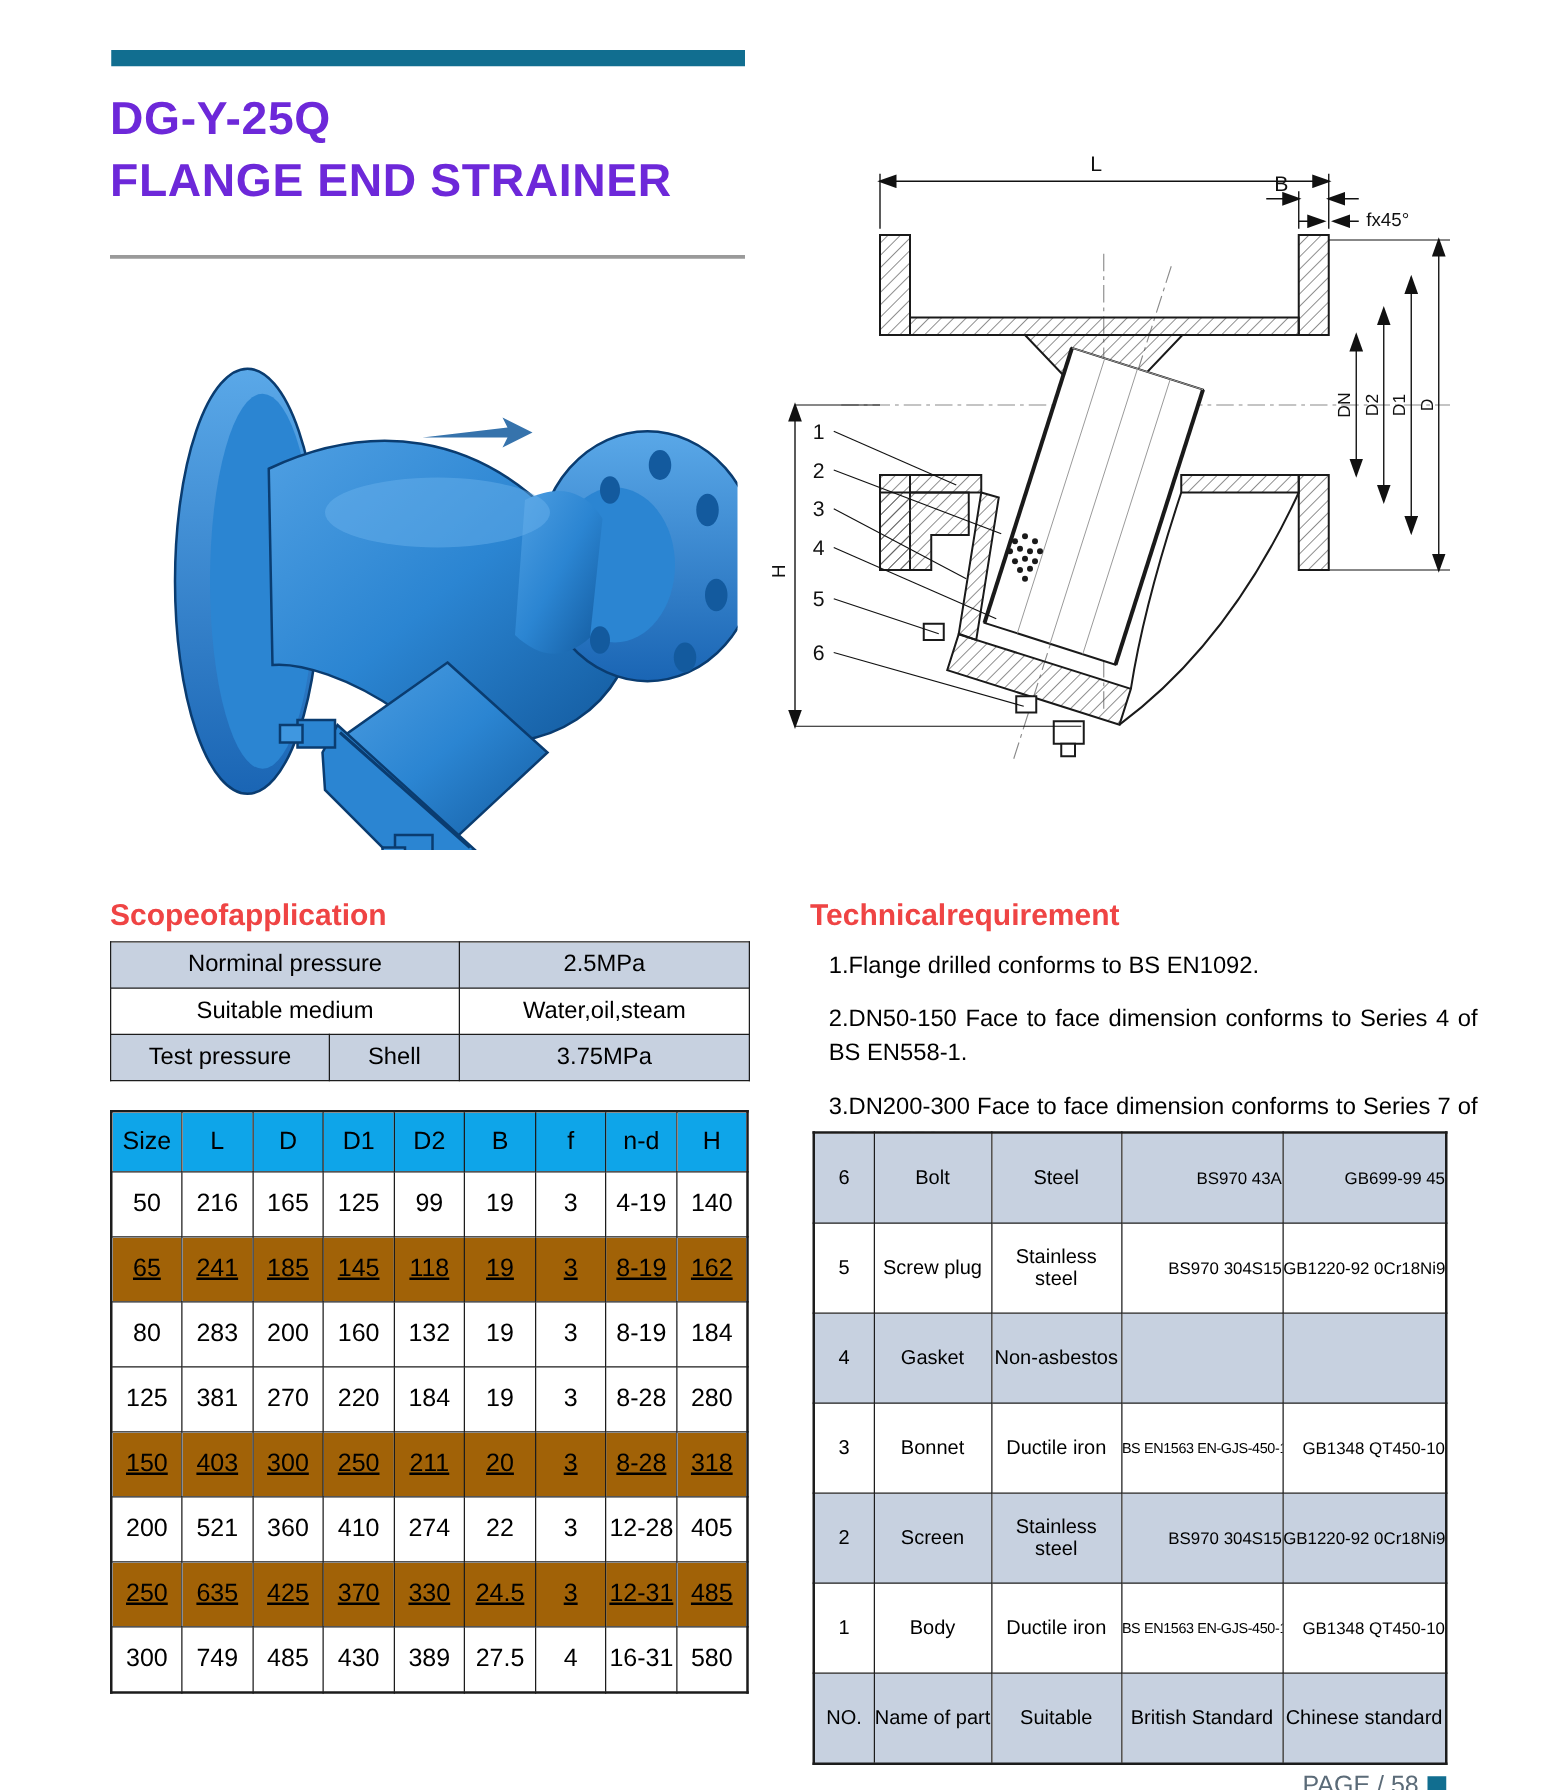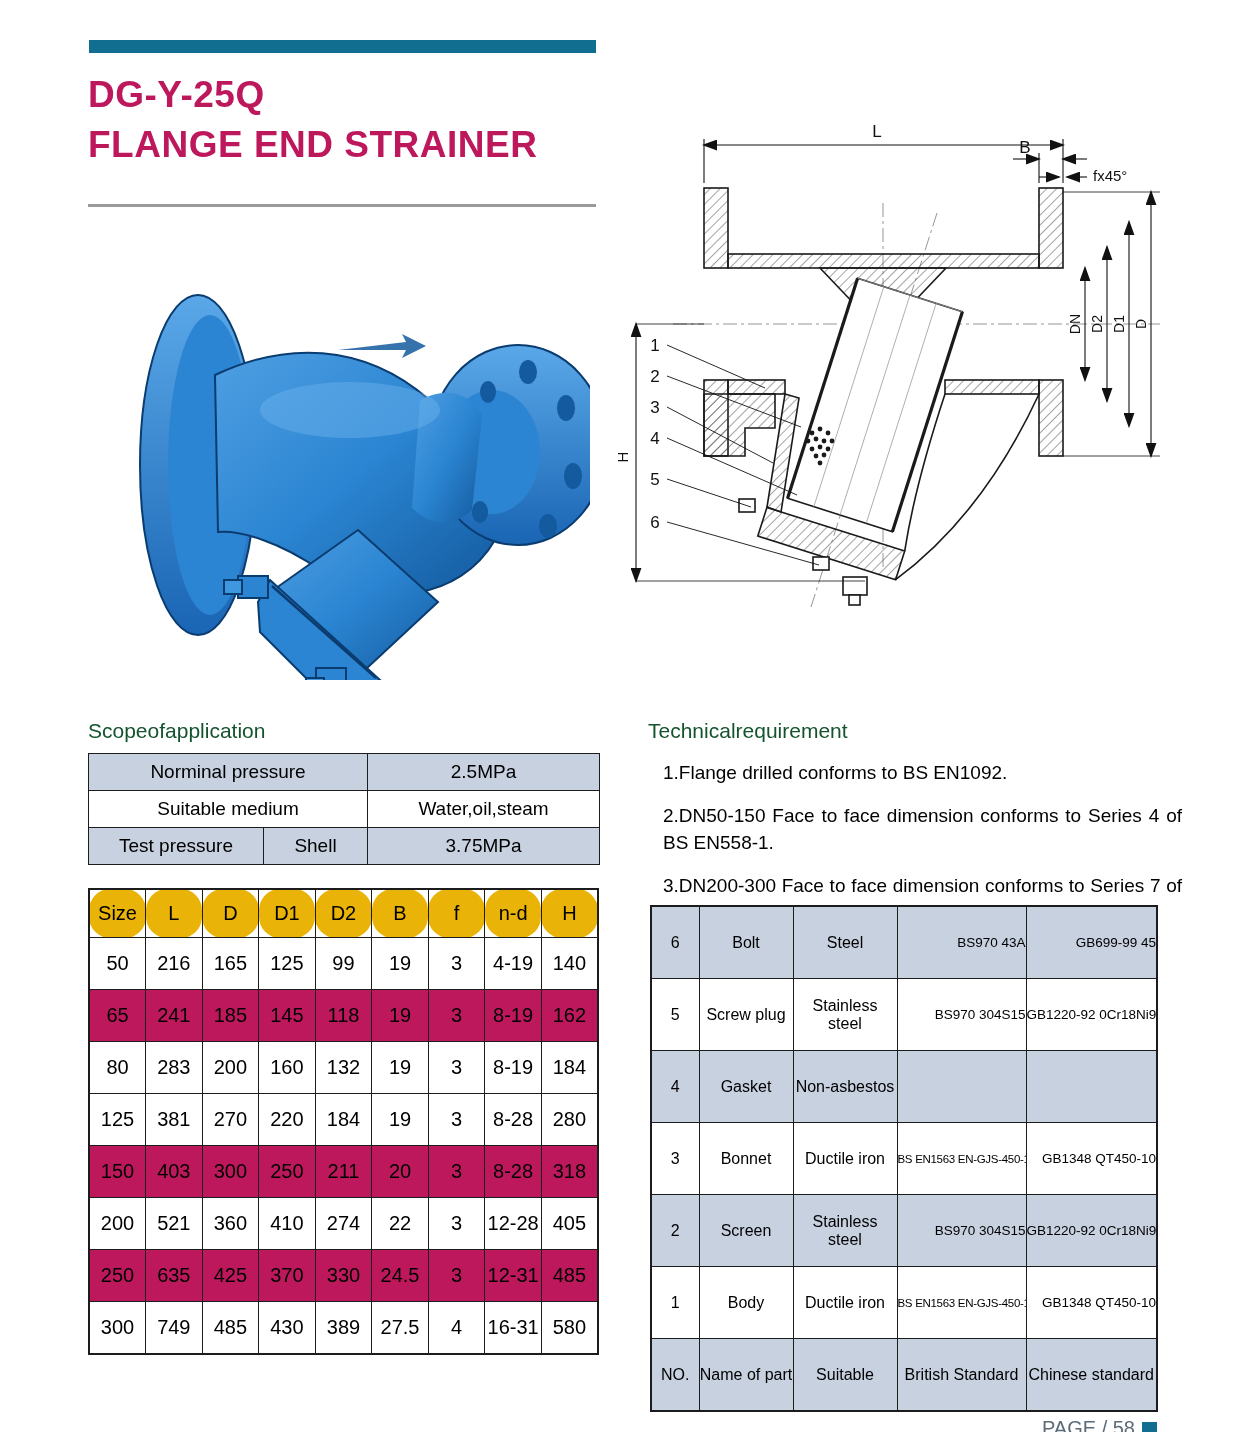--- a/index.html
+++ b/index.html
@@ -1,34 +1,34 @@
 <!DOCTYPE html>
 <html><head>
 <meta charset="utf-8">
 <style>
   html,body{margin:0;padding:0;background:#fff;}
   .page{position:relative;width:1241px;height:1432px;background:#fff;overflow:hidden;
         font-family:"Liberation Sans","DejaVu Sans",sans-serif;color:#000;}
   .accent-bar{position:absolute;left:89px;top:40px;width:507px;height:13px;background:#116e90;}
   .title{position:absolute;left:88px;top:70px;font-size:37px;font-weight:bold;line-height:50px;
-         letter-spacing:.5px;color:#be185d;white-space:nowrap;}
+         letter-spacing:.5px;color:#6d28d9;white-space:nowrap;}
   .title-rule{position:absolute;left:88px;top:204px;width:508px;height:3px;background:#9a9a9a;}
-  .sec-heading{position:absolute;font-size:21px;font-weight:normal;color:#14532d;}
+  .sec-heading{position:absolute;font-size:24px;font-weight:bold;color:#ef4444;}
   .tech-text{position:absolute;left:648px;top:744px;width:549px;font-size:19px;line-height:27.5px;}
   .tech-text p{margin:15px;text-align:justify;}
   table{border-collapse:collapse;table-layout:fixed;position:absolute;background:#fff;}
   td,th{border:1.6px solid #1c1c1c;text-align:center;vertical-align:middle;padding:0;
         overflow:hidden;font-weight:normal;}
   .scope-table{left:88px;top:753px;width:511px;font-size:19px;}
   .scope-table td{height:36px;}
   .scope-table .shade{background:#c7d1e0;}
   .dim-table{left:88px;top:888px;width:511px;font-size:20px;border:2.4px solid #1c1c1c;}
-  .dim-table th{height:47px;background:#eab308;border-radius:21px;}
+  .dim-table th{height:47px;background:#0ea5e9;}
   .dim-table td{height:51px;}
-  .dim-table tr.shade td{background:#be185d;}
+  .dim-table tr.shade td{background:#a16207;text-decoration:underline;}
   .parts-table{left:650px;top:905px;width:506px;font-size:16px;border:2.4px solid #1c1c1c;}
   .parts-table td{height:71px;}
   .parts-table tr.shade td{background:#c7d1e0;}
   .parts-table td.std{font-size:13.5px;white-space:nowrap;text-align:right;}
   .parts-table td.xs{font-size:11.5px;letter-spacing:-0.3px;}
   .footer{position:absolute;right:84px;top:1417px;font-size:20px;color:#5b6b78;white-space:nowrap;}
   .footer .sq{display:inline-block;width:15px;height:15px;background:#116e90;margin-left:7px;
               vertical-align:-2px;}
   svg text{font-family:"Liberation Sans","DejaVu Sans",sans-serif;}
 </style>

